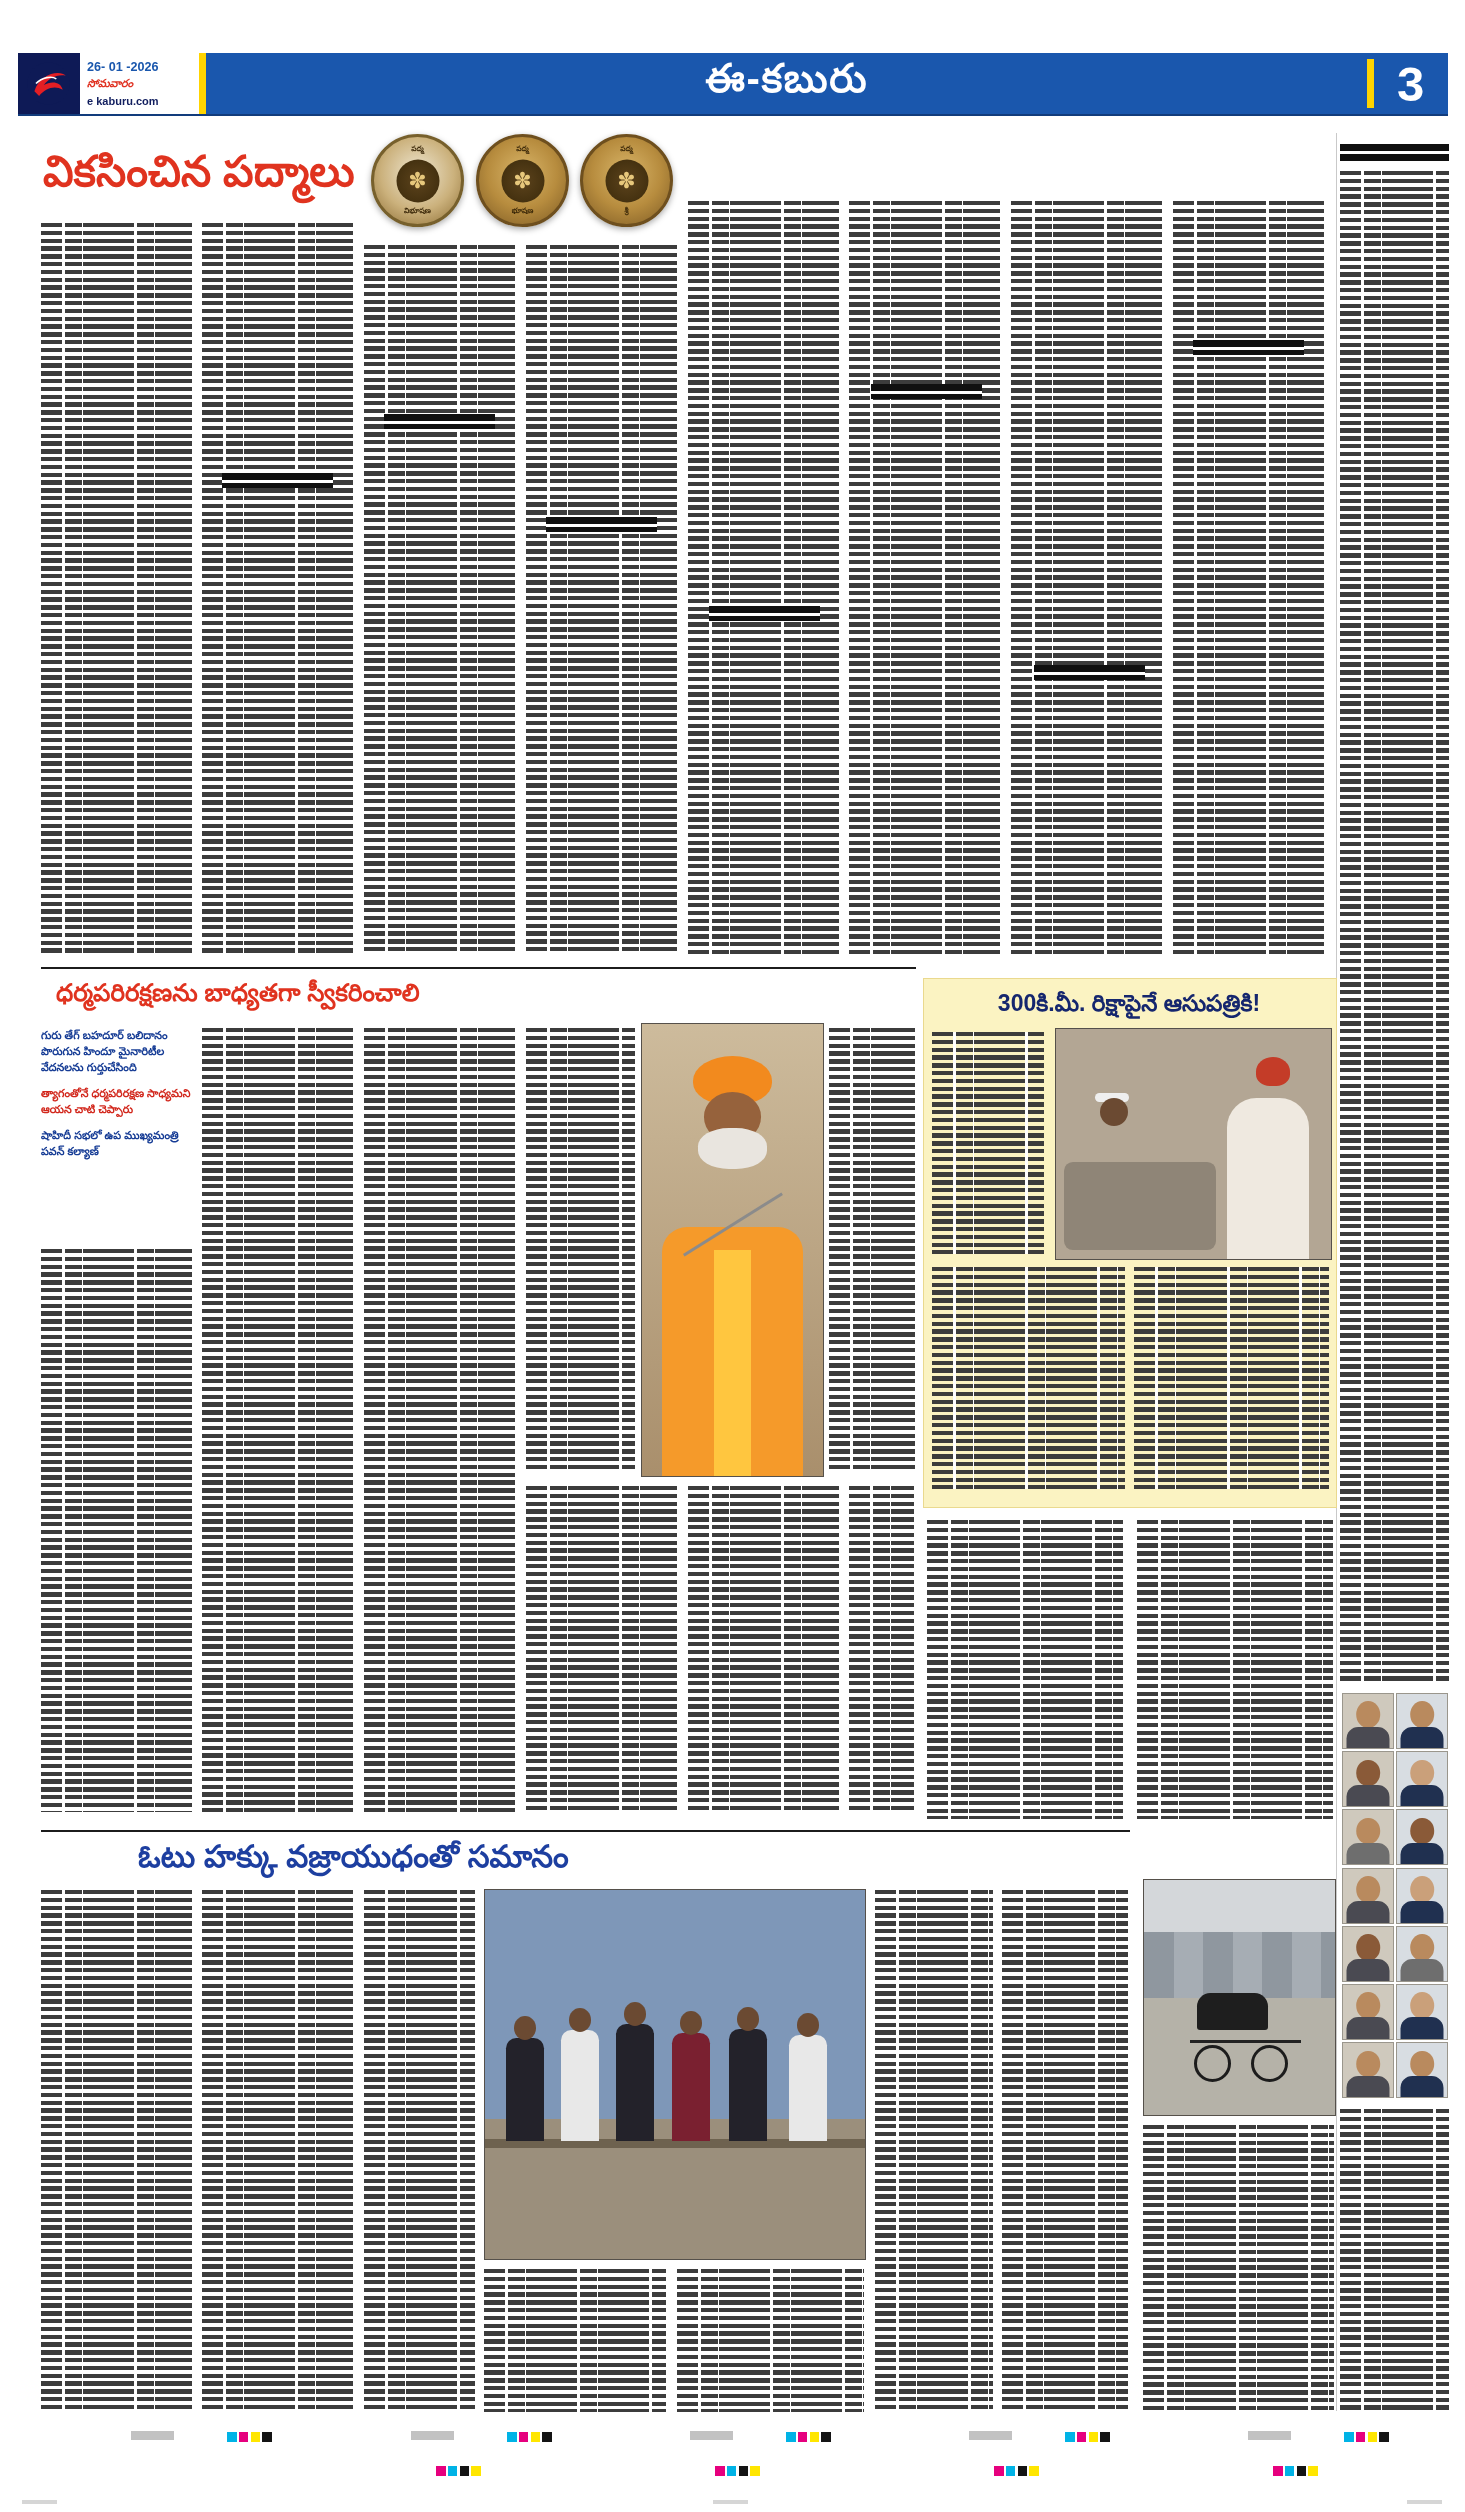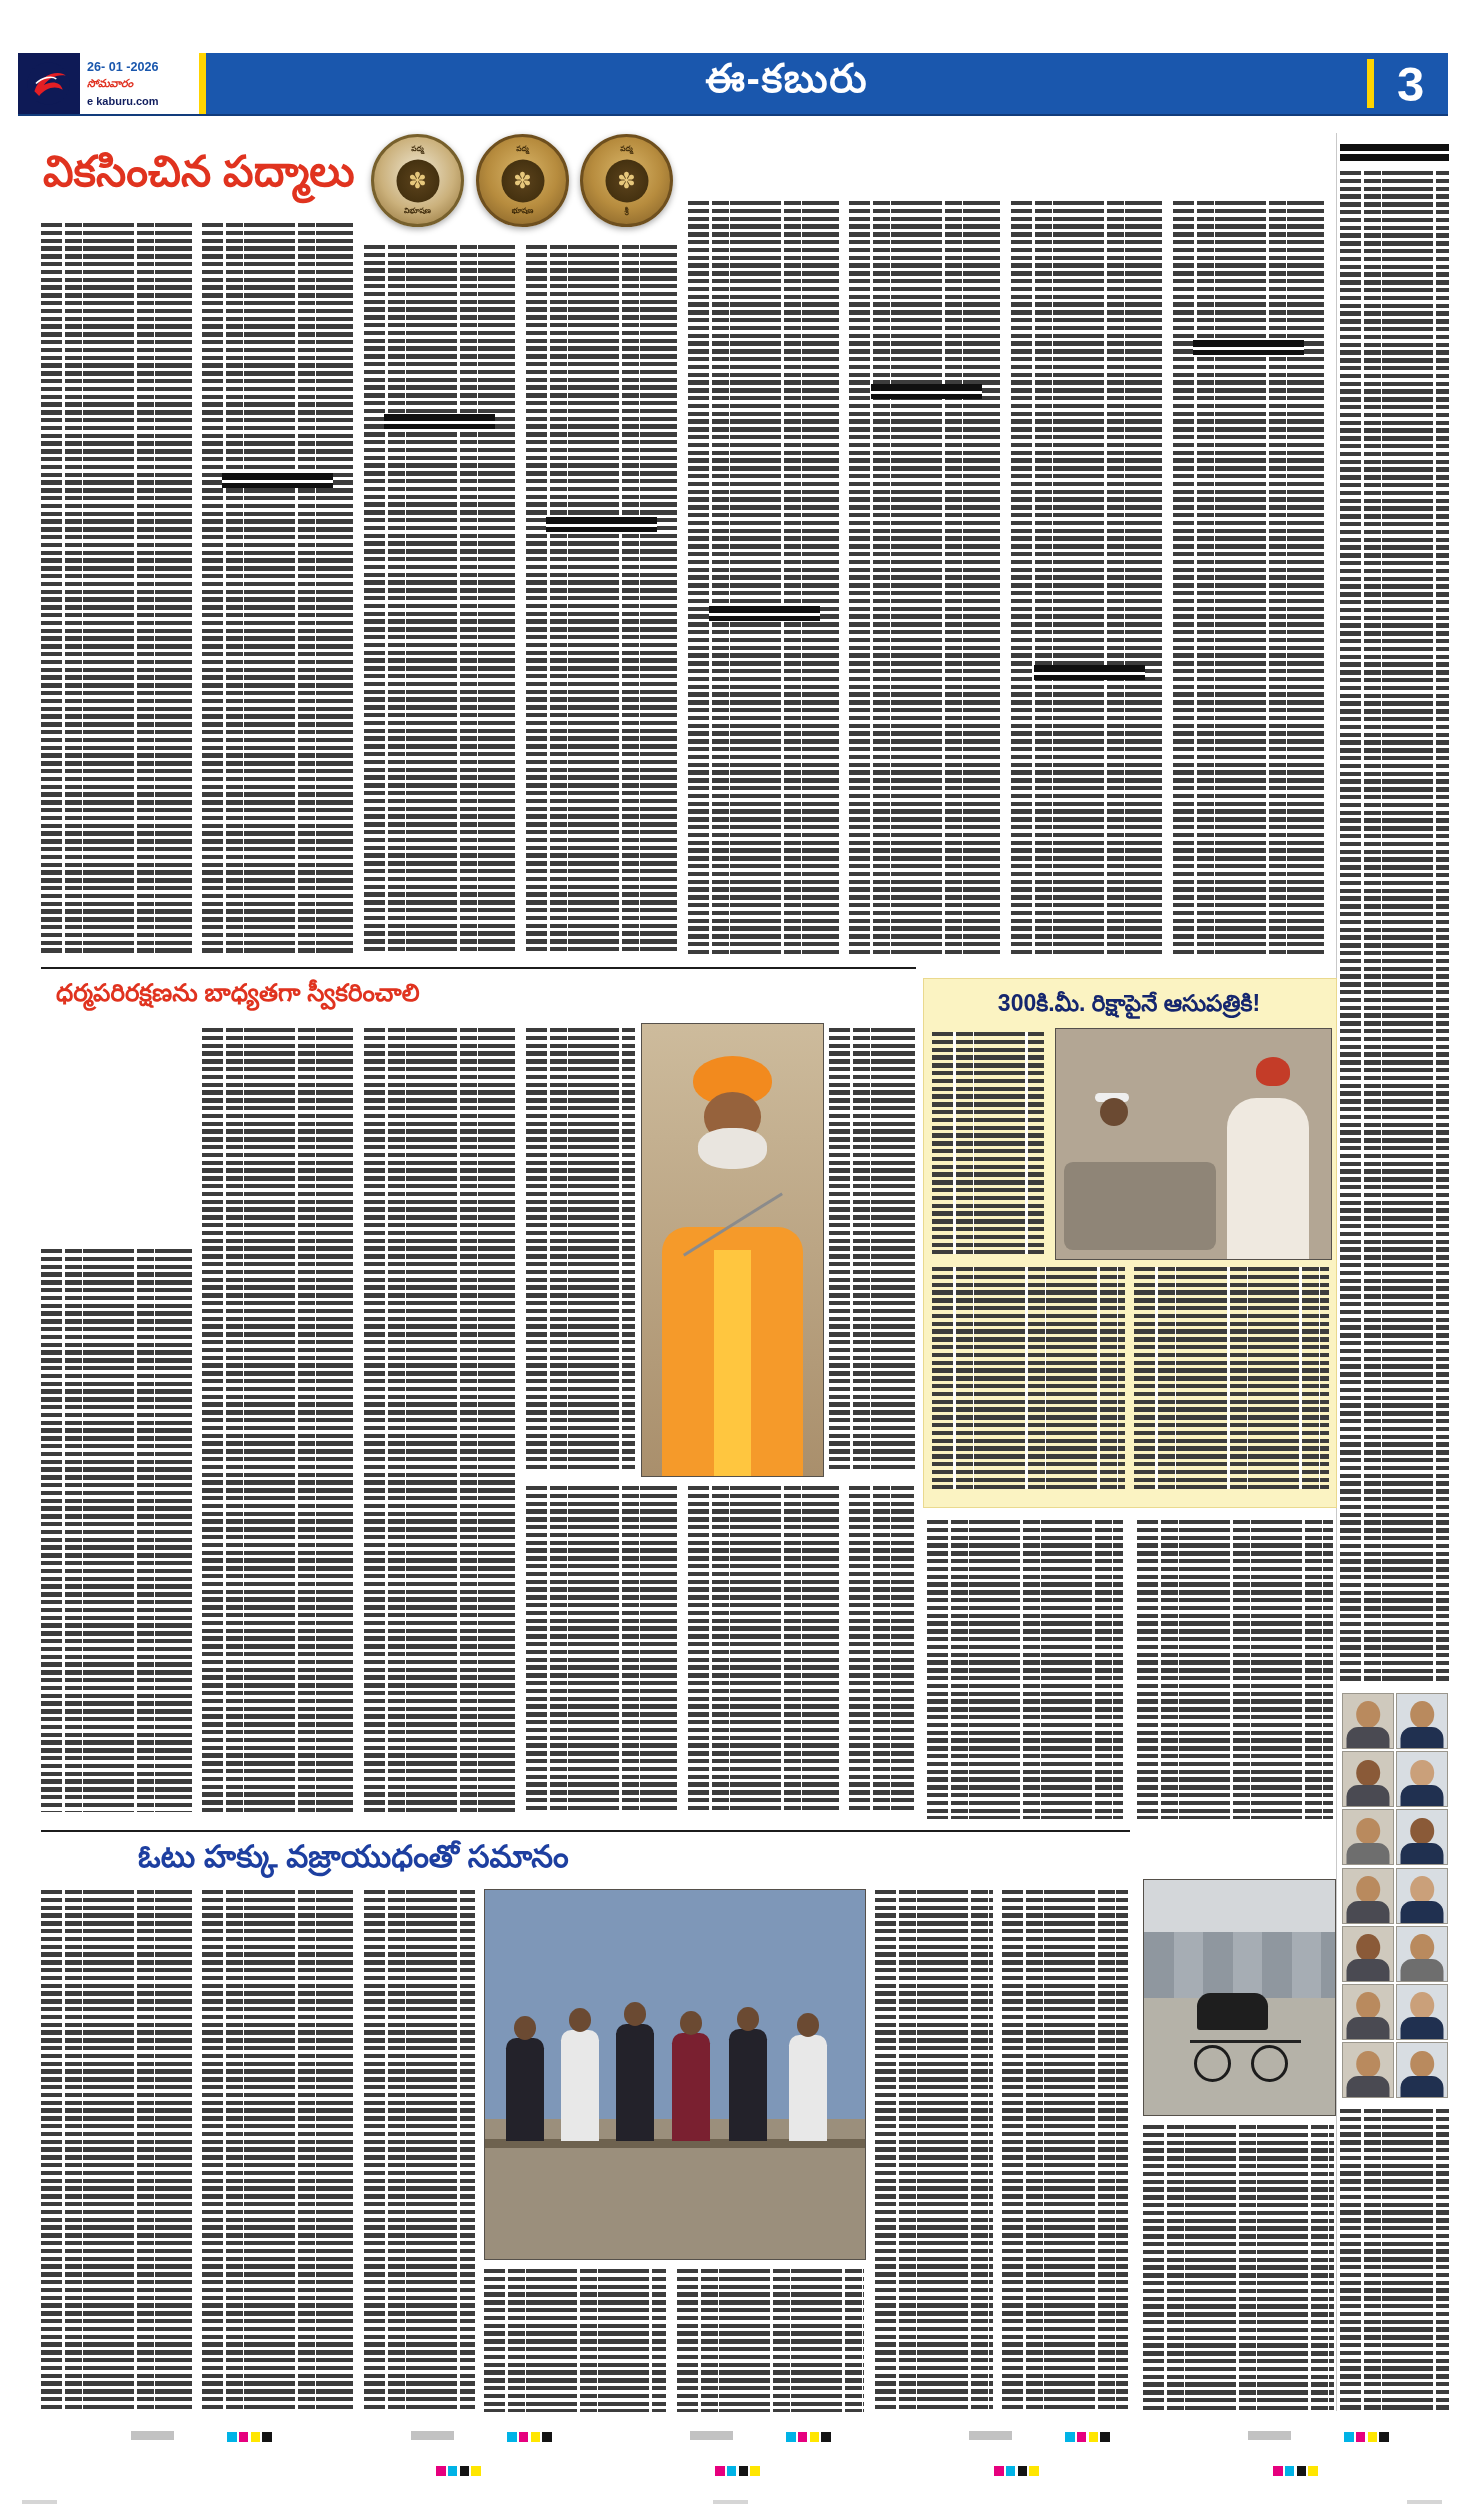--- a/index.html
+++ b/index.html
@@ -195,20 +195,25 @@
     <div class="port"></div>
     <div class="port"></div>
     <div class="port"></div>
     <div class="port"></div>
   </div>
   <div class="sim abs" style="left:1340px;top:2109px;width:109px;height:302px;"></div>
 
   <div class="hline abs" style="left:41px;top:967px;width:875px;"></div>
   <div class="h-dharma abs" style="left:56px;top:979px;">ధర్మపరిరక్షణను బాధ్యతగా స్వీకరించాలి</div>
 
+  <div class="abs" style="left:41px;top:1028px;width:151px;">
+    <div class="subhead sub-blue">గురు తేగ్ బహదూర్ బలిదానం పొరుగున హిందూ మైనారిటీల వేదనలను గుర్తుచేసింది</div>
+    <div class="subhead sub-red">త్యాగంతోనే ధర్మపరిరక్షణ సాధ్యమని ఆయన చాటి చెప్పారు</div>
+    <div class="subhead sub-blue">షాహిదీ సభలో ఉప ముఖ్యమంత్రి పవన్ కల్యాణ్</div>
+  </div>
 
   <div class="sim abs" style="left:41px;top:1249px;width:151px;height:563px;"></div>
   <div class="sim abs" style="left:202px;top:1028px;width:151px;height:785px;"></div>
   <div class="sim abs" style="left:364px;top:1028px;width:151px;height:785px;"></div>
   <div class="sim abs" style="left:526px;top:1028px;width:109px;height:443px;"></div>
 
   <div class="photo sikh abs" style="left:641px;top:1023px;width:181px;height:452px;">
     <div class="s-turban"></div>
     <div class="s-face"></div>
     <div class="s-beard"></div>

